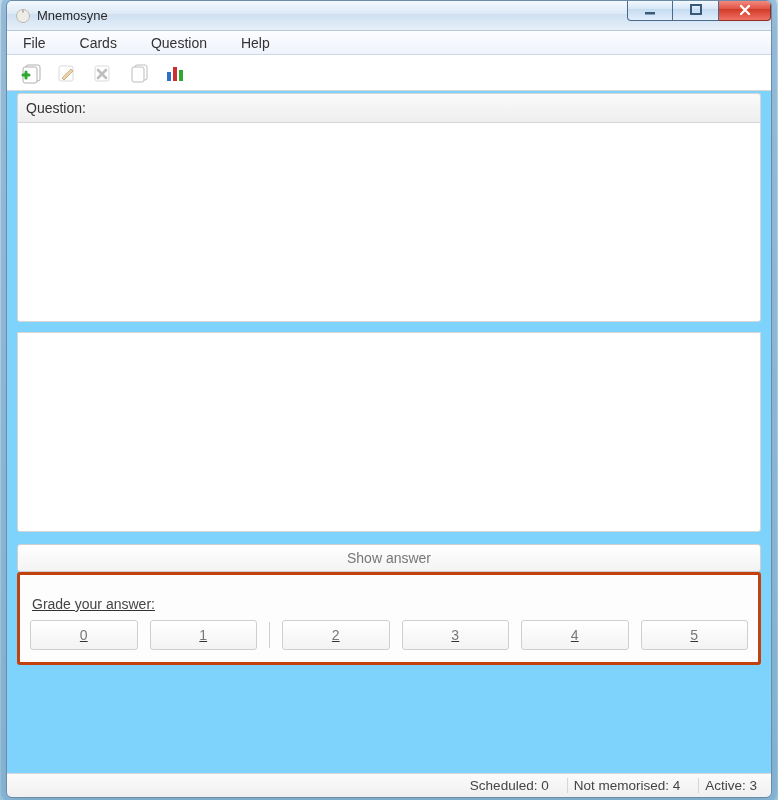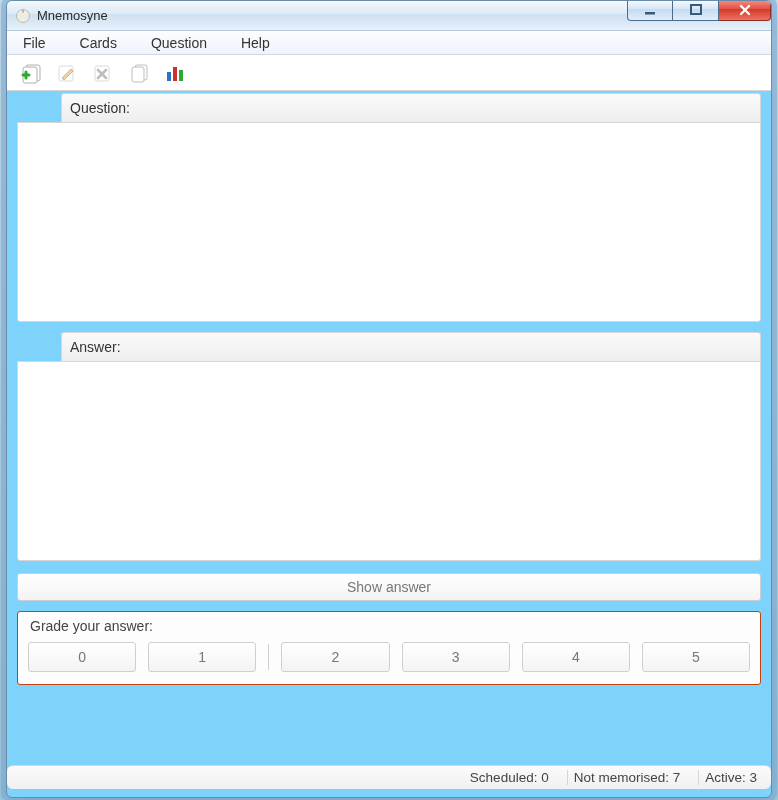--- a/index.html
+++ b/index.html
@@ -40,43 +40,43 @@
   .tb-btn { width:28px; height:28px; border:1px solid transparent;
             display:flex; align-items:center; justify-content:center; border-radius:3px; }
   .tb-btn.disabled { opacity:.55; }
 
   
   .content { position:absolute; left:10px; right:10px; top:92px; bottom:26px;
              display:flex; flex-direction:column; }
   .section-label { padding:6px 8px 6px 8px;
                    background:linear-gradient(#fafafa,#eeeeee); border:1px solid #d6d6d6;
                    border-bottom:none; font-size:14px; color:#333;
-                   border-radius:3px 3px 0 0;margin-left:44px; }
+                   border-radius:3px 3px 0 0; }
   .pane { background:#fff; border:1px solid #d6d6d6; }
   #question-pane { height:200px; border-radius:0 0 3px 3px; margin-bottom:10px; }
   #answer-pane   { height:200px; border-radius:0 0 3px 3px; margin-bottom:12px; }
 
   .wide-btn { height:28px; border:1px solid #cfcfcf; background:linear-gradient(#ffffff,#f3f3f3);
               border-radius:3px; display:flex; align-items:center; justify-content:center;
-              font-size:14px; color:#777; margin-bottom:10px; }
+              font-size:14px; color:#777; }
 
-  .grade-group { border:1px solid #c2410c; border-radius:3px; padding:8px 10px 12px 10px;
-                 background:#fdfdfd; }
+  .grade-group { border:3px solid #c2410c; border-radius:3px; padding:23px 10px 12px 10px;
+                 background:#fdfdfd;text-decoration:underline; }
   .grade-title { font-size:14px; color:#444; margin:-2px 0 8px 2px; }
   .grade-row { display:flex; align-items:stretch; gap:12px; }
   .grade-btn { flex:1; height:30px; border:1px solid #cfcfcf; border-radius:3px;
                background:linear-gradient(#ffffff,#f3f3f3); display:flex; align-items:center;
                justify-content:center; font-size:14px; color:#777; }
   .grade-sep { width:1px; background:#cfcfcf; margin:2px 0; }
 
   
-  .statusbar { position:absolute; left:0; right:0; bottom:8px; height:24px;
+  .statusbar { position:absolute; left:0; right:0; bottom:0; height:24px;
                border-top:1px solid #d6d6d6; background:linear-gradient(#fbfbfb,#f0f0f0);
                display:flex; align-items:center; justify-content:flex-end;
-               padding:0 8px; gap:12px; font-size:13.5px; color:#444;border-radius:6px; }
+               padding:0 8px; gap:12px; font-size:13.5px; color:#444; }
   .status-cell { padding:0 6px; border-left:1px solid #d6d6d6; }
   .status-cell:first-child { border-left:none; }
 </style>
 </head>
 <body>
 
 <div class="window">
 
   <div class="titlebar">
     <span class="title-icon">
@@ -145,21 +145,20 @@
         <rect x="9" y="5" width="4" height="14" fill="#cc3030"></rect>
         <rect x="15" y="8" width="4" height="11" fill="#2fa82f"></rect>
       </svg>
     </div>
   </div>
 
   <div class="content">
     <div class="section-label">Question:</div>
     <div class="pane" id="question-pane"></div>
 
-    <div class="section-label">Answer:</div>
     <div class="pane" id="answer-pane"></div>
 
     <div class="wide-btn">
       <span>Show answer</span>
     </div>
 
     <div class="grade-group">
       <div class="grade-title">Grade your answer:</div>
       <div class="grade-row">
         <div class="grade-btn">
@@ -180,17 +179,17 @@
           </div>
         <div class="grade-btn">
             <span>5</span>
           </div>
       </div>
     </div>
   </div>
 
   <div class="statusbar">
     <span class="status-cell">Scheduled: 0</span>
-    <span class="status-cell">Not memorised: 7</span>
+    <span class="status-cell">Not memorised: 4</span>
     <span class="status-cell">Active: 3</span>
   </div>
 
 </div>
 
 </body></html>

